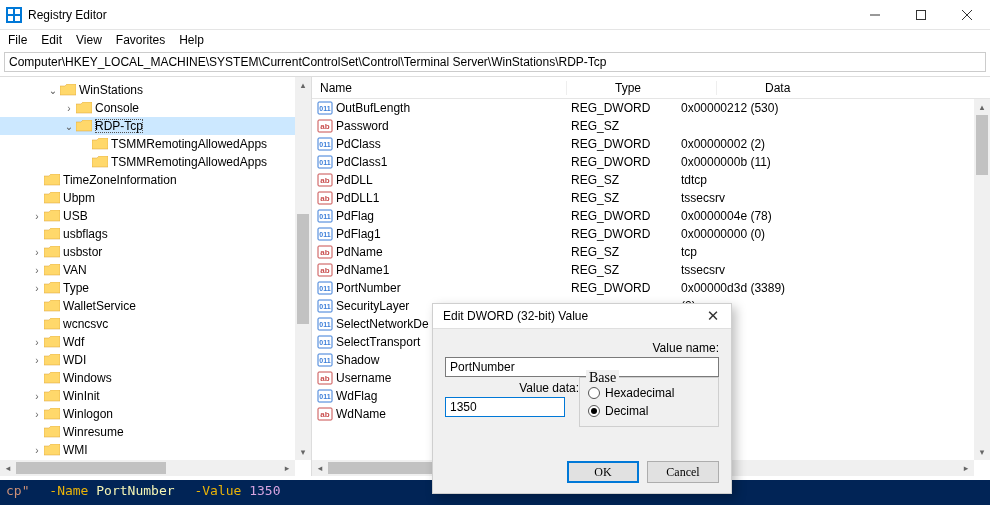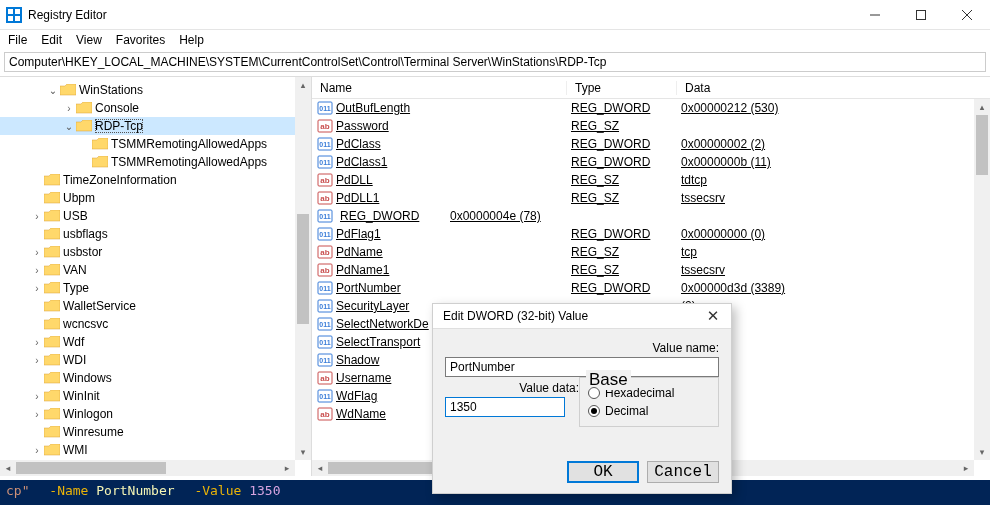--- a/index.html
+++ b/index.html
@@ -116,28 +116,28 @@
   .indent3 { padding-left: 62px; }
   .indent4 { padding-left: 78px; }
 
   
   .listpane { flex:1; position:relative; background:#fff; overflow:hidden;}
   .list-header {
     height:22px; display:flex; align-items:center;
     border-bottom:1px solid #e5e5e5;
     font-size:12px;
     background:#fff;
+    gap:40px;
   }
   .col-name { width:255px; padding-left:8px; border-right:1px solid #eee;}
   .col-type { width:110px; padding-left:8px; border-right:1px solid #eee;}
   .col-data { flex:1; padding-left:8px;}
   .list-body {
     position:absolute; top:22px; left:0; right:16px; bottom:16px;
     overflow:hidden;
-    text-decoration:underline;
   }
   .list-row {
     height:18px; display:flex; align-items:center;
     font-size:12px;
     padding-left:4px;
   }
   .list-row .vicon {
     width:18px; height:16px; margin-right:2px;
     display:inline-flex;align-items:center;justify-content:center;
   }
@@ -189,39 +189,39 @@
     background:#fff;
   }
   .dlg-input[readonly] { background:#fff; }
   .dlg-row2 { display:flex; gap:0;}
   .base-group {
     border:1px solid #cfcfcf; padding:4px 8px 8px 8px;
     font-size:12px; width:140px; position:relative;
   }
   .base-group .legend {
     position:absolute; top:-8px; left:6px;
-    background:#f0f0f0; padding:0 3px; font-size:17px;
+    background:#f0f0f0; padding:0 3px; font-size:14px;font-family:Liberation Serif, serif;
   }
   .radio-row { display:flex; align-items:center; gap:5px; margin-top:4px;}
   .radio {
     width:12px; height:12px; border-radius:50%;
     border:1px solid #555; display:inline-block; position:relative; background:#fff;
   }
   .radio.checked::after {
     content:""; position:absolute; inset:2px;
     background:#000; border-radius:50%;
   }
   .dlg-buttons {
     position:absolute; bottom:10px; right:12px;
     display:flex; gap:8px;
   }
   .dlg-btn {
     min-width:72px; height:22px;
     border:1px solid #adadad; background:#e1e1e1;
-    font-size:16px; font-family:Liberation Mono, monospace;
+    font-size:12px; font-family:Liberation Serif, serif;
     display:flex;align-items:center;justify-content:center;
   }
   .dlg-btn.primary { border-color:#0078d7; outline:1px solid #0078d7; outline-offset:-2px;}
   .value-col { flex:1; }
   .small-input {
     width:120px; height:20px;
     border:1px solid #0078d7; padding:1px 4px;
     font-size:12px; background:#fff;
   }
 </style>
@@ -553,20 +553,21 @@
           <span class="cell-type">REG_SZ</span>
           <span class="cell-data">tssecsrv</span>
         </div>
         <div class="list-row">
           <span class="vicon">
             <svg width="16" height="16" viewBox="0 0 16 16">
               <rect x="1" y="2" width="14" height="12" rx="1" fill="#fff" stroke="#3b7dd8"></rect>
               <text x="8" y="11" font-size="7" text-anchor="middle" fill="#3b7dd8" font-family="Arial" font-weight="bold">011</text>
             </svg>
           </span>
+          <span class="cell-name">PdFlag</span>
           <span class="cell-type">REG_DWORD</span>
           <span class="cell-data">0x0000004e (78)</span>
         </div>
         <div class="list-row">
           <span class="vicon">
             <svg width="16" height="16" viewBox="0 0 16 16">
               <rect x="1" y="2" width="14" height="12" rx="1" fill="#fff" stroke="#3b7dd8"></rect>
               <text x="8" y="11" font-size="7" text-anchor="middle" fill="#3b7dd8" font-family="Arial" font-weight="bold">011</text>
             </svg>
           </span>

